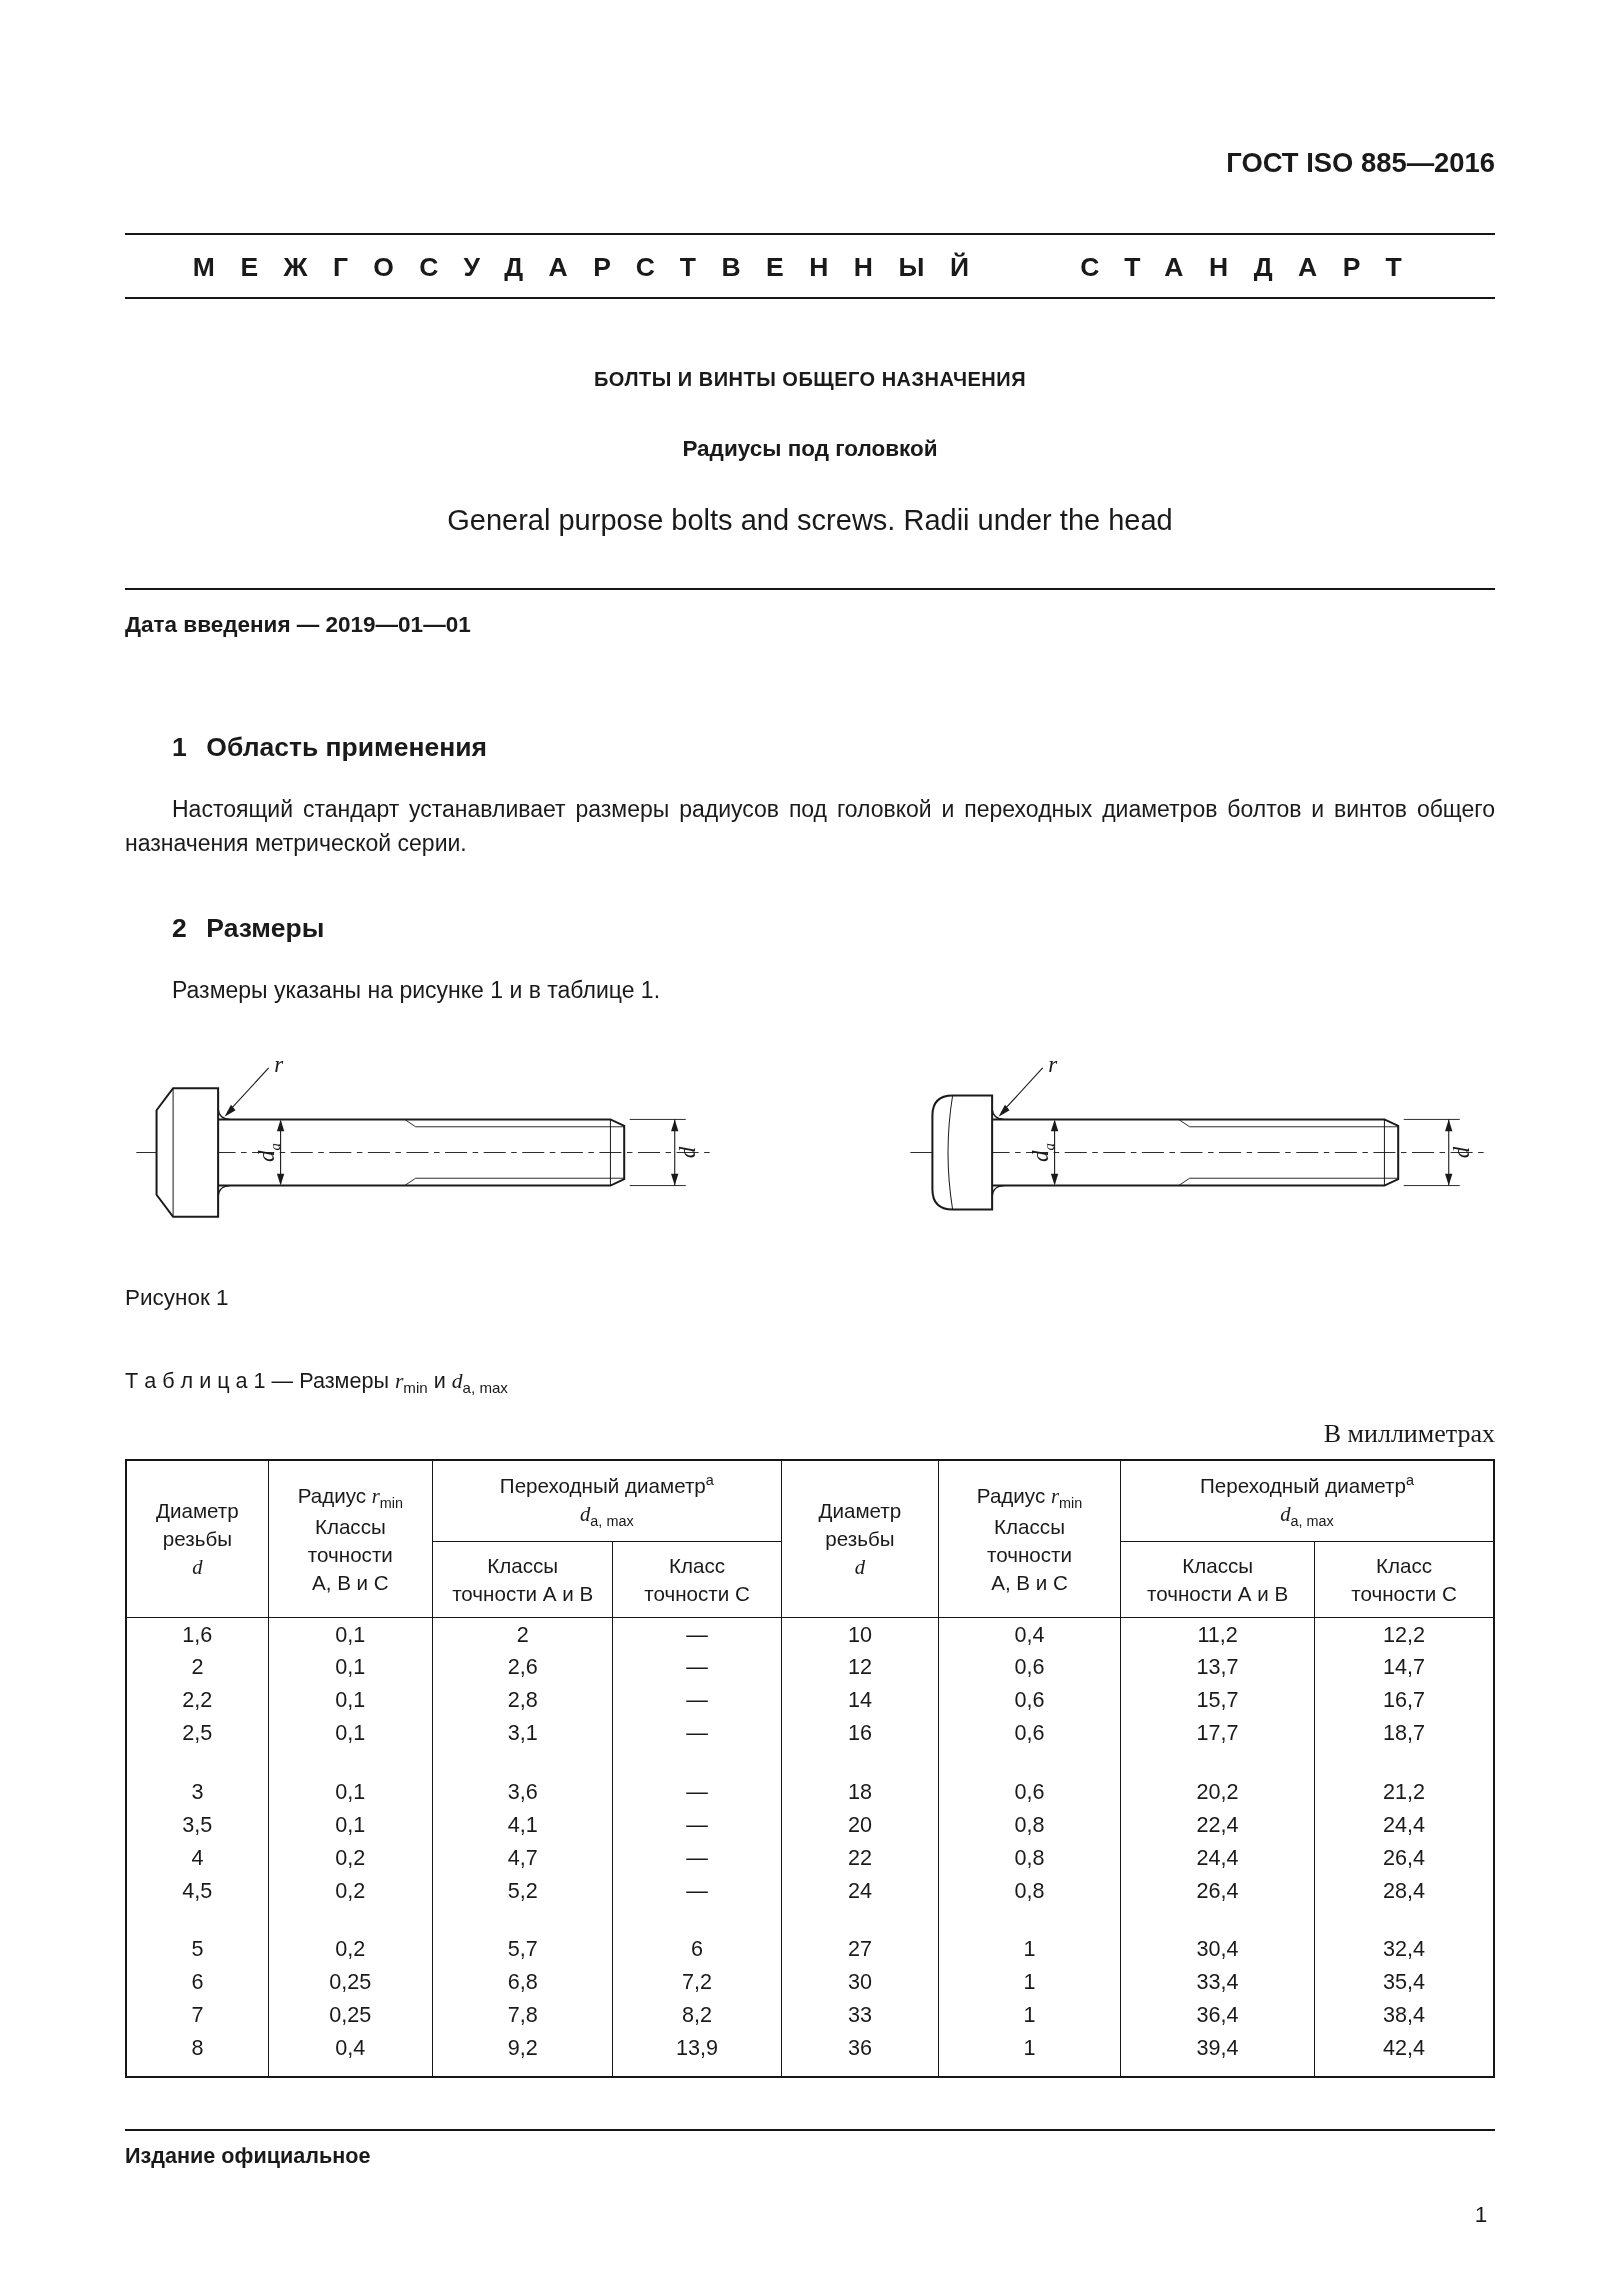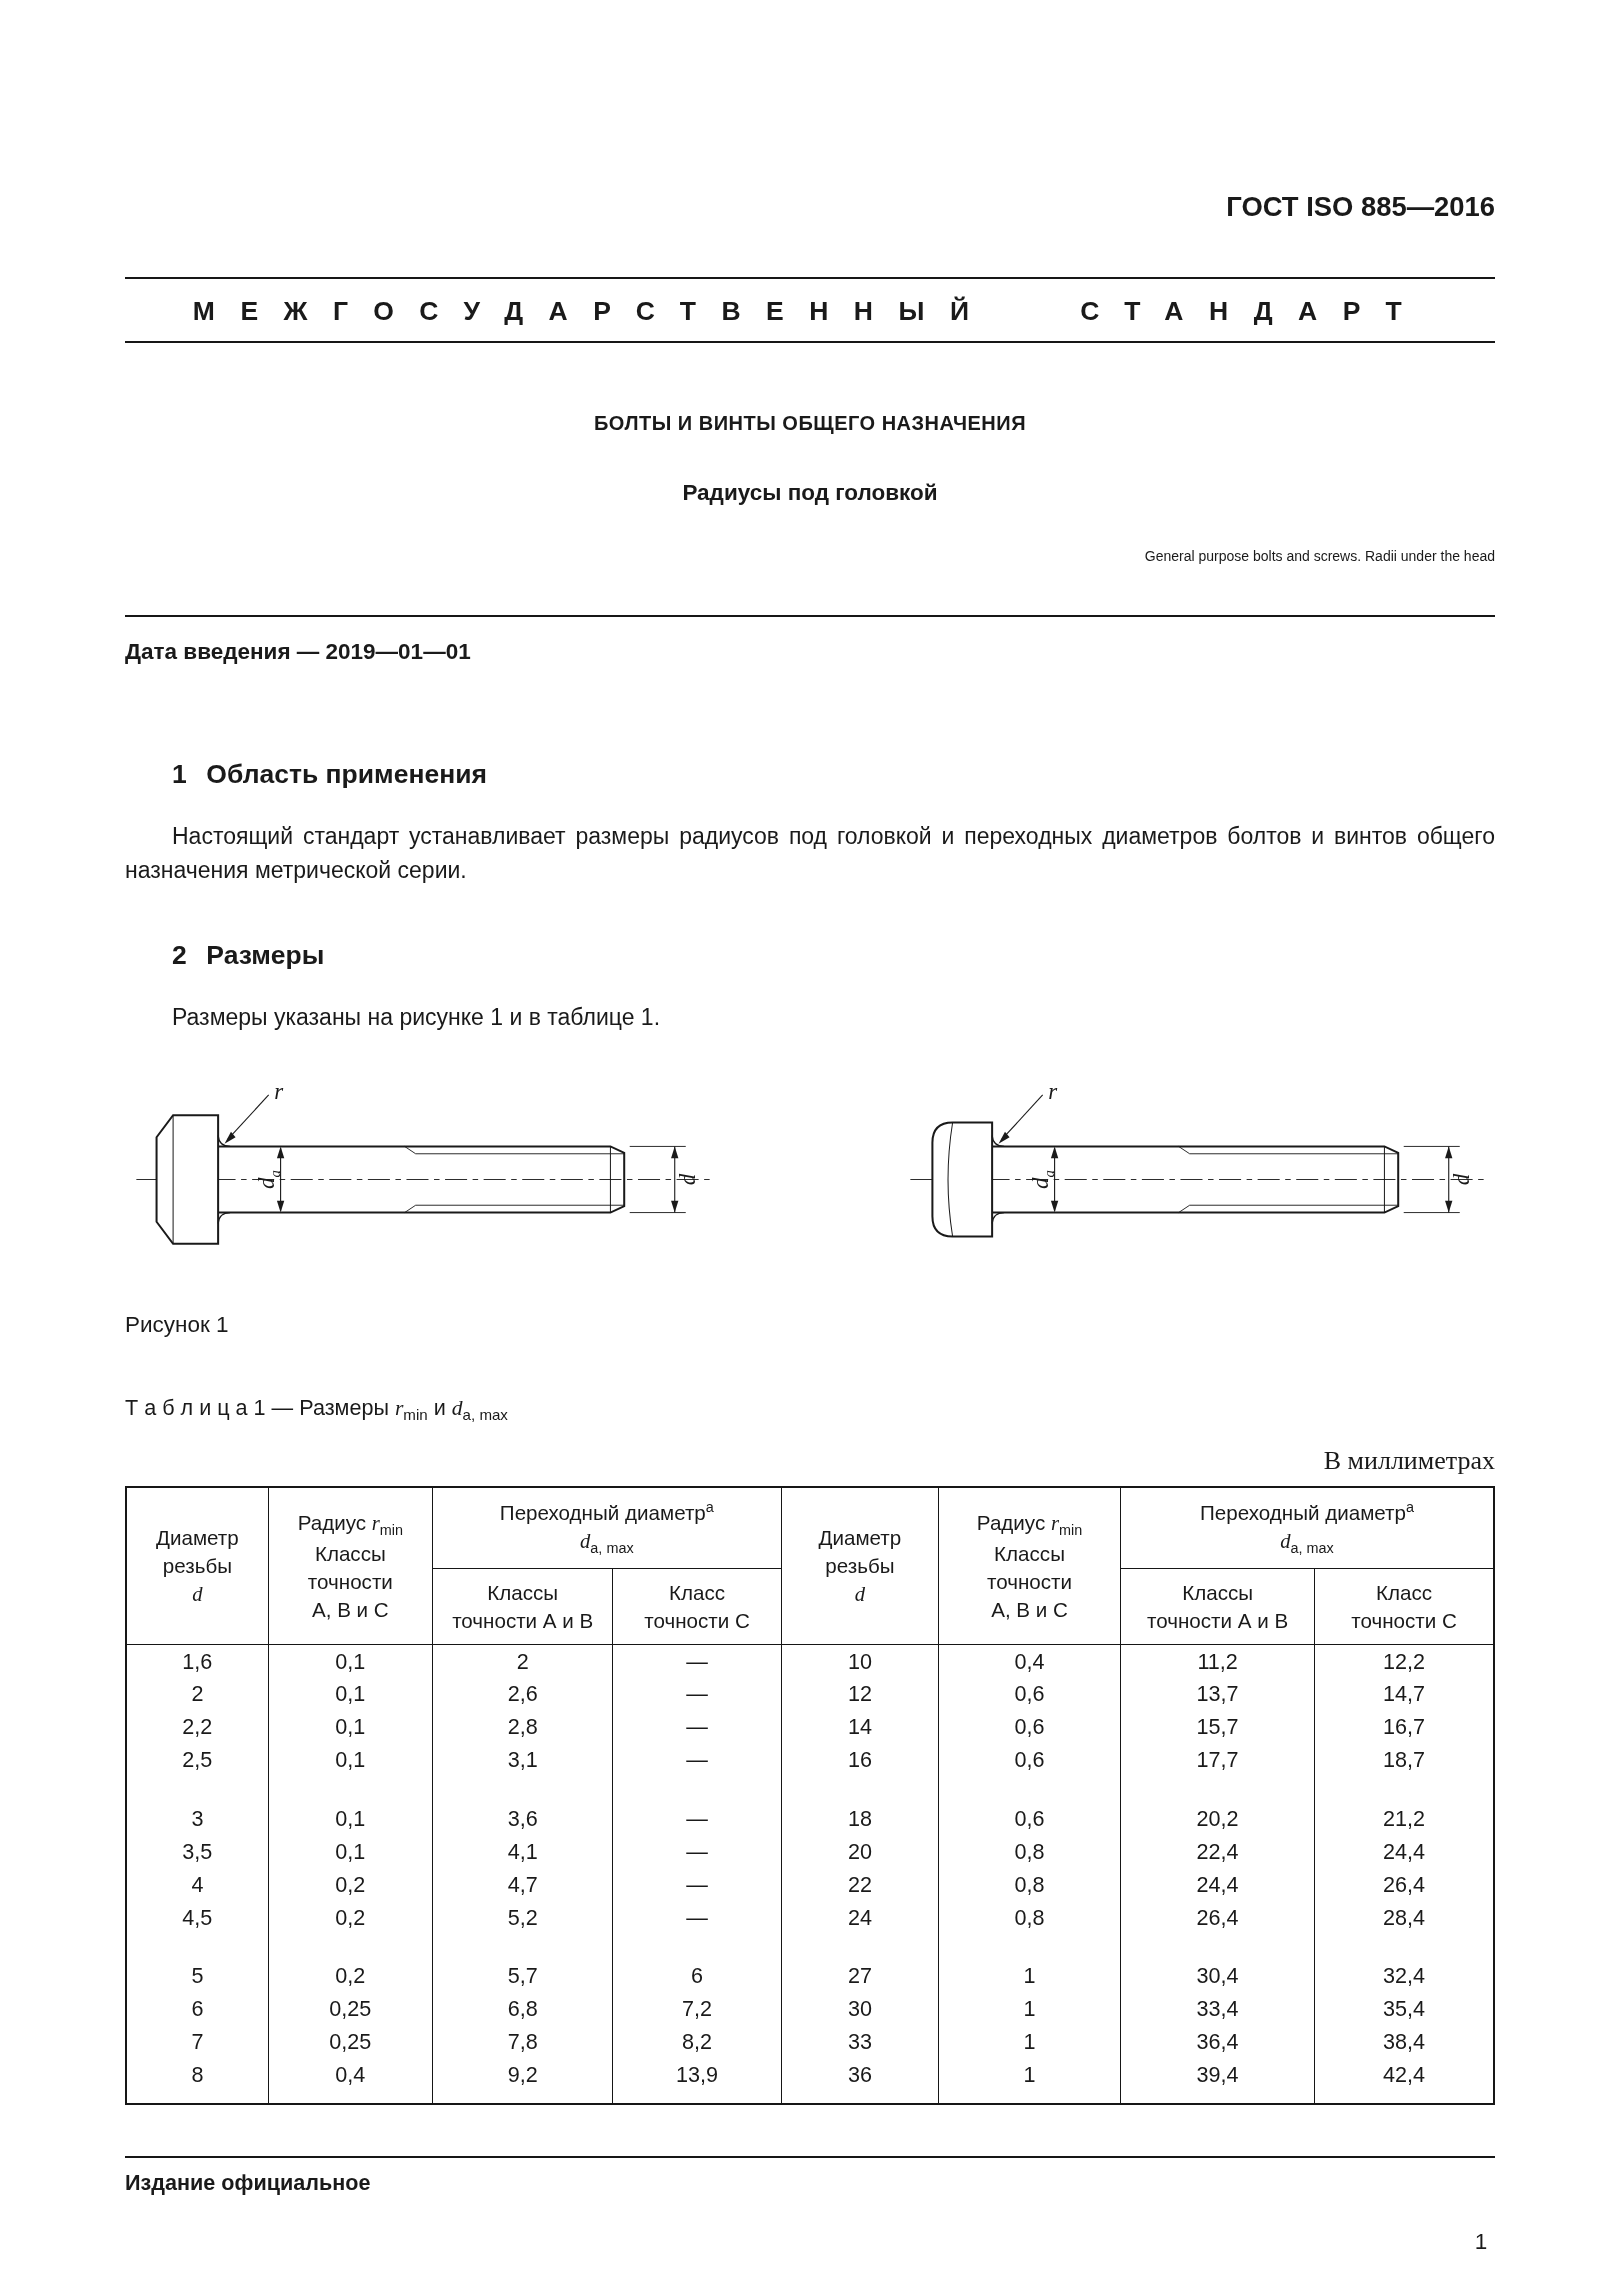--- a/index.html
+++ b/index.html
@@ -7,21 +7,20 @@
   body {
     width: 1620px; height: 2293px;
     font-family: "Liberation Sans", sans-serif;
     color: #1a1a1a;
     overflow: hidden;
   }
   .page {
     position: relative;
     width: 1620px; height: 2167px;
     padding: 147px 125px 39px 125px;
-    margin-top: 44px;
   }
   .doc-number {
     text-align: right;
     font-weight: bold;
     font-size: 27.4px;
   }
   .std-band {
     margin-top: 54px;
     border-top: 2.9px solid #161616;
     border-bottom: 2.9px solid #161616;
@@ -41,22 +40,22 @@
     letter-spacing: 0.5px;
   }
   .doc-subtitle {
     margin-top: 45px;
     text-align: center;
     font-weight: bold;
     font-size: 22.5px;
   }
   .doc-title-en {
     margin-top: 42px;
-    text-align: right;
-    font-size: 14px;
+    text-align: center;
+    font-size: 29px;
   }
   .rule {
     margin-top: 51px;
     border-top: 2.5px solid #161616;
   }
   .date-line {
     margin-top: 21.6px;
     font-weight: bold;
     font-size: 22.5px;
   }

